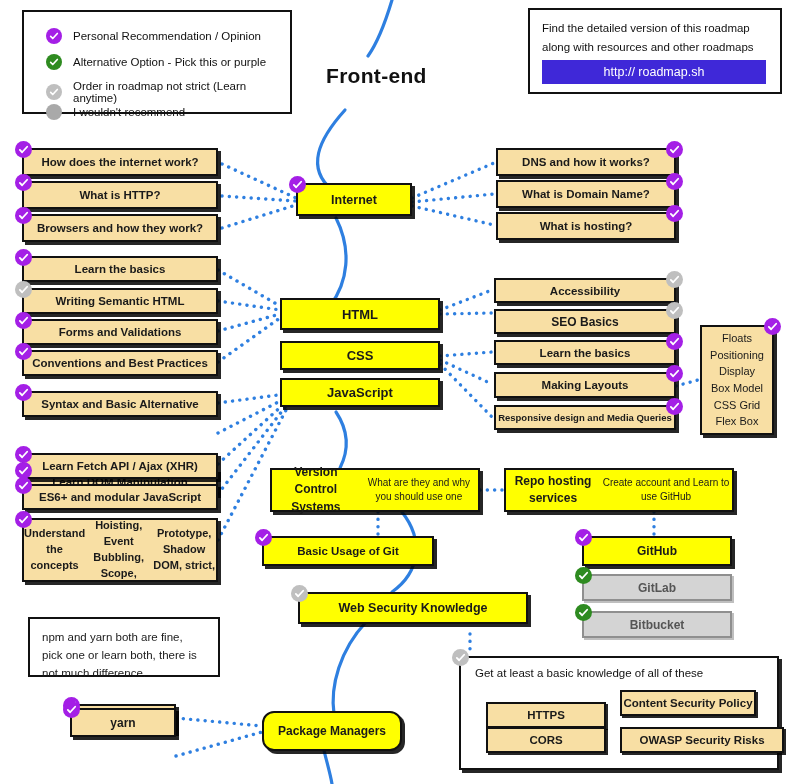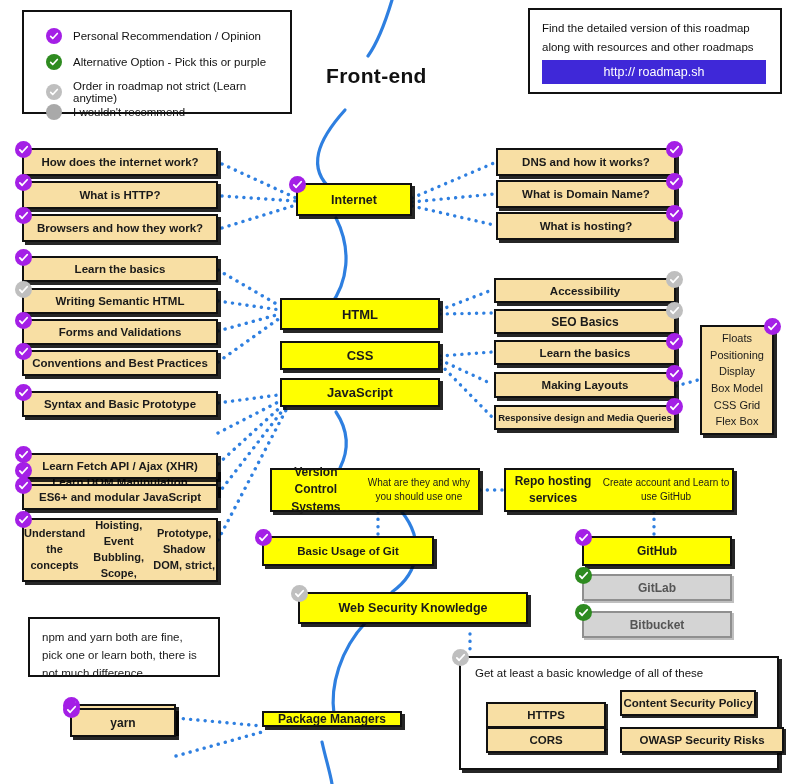--- a/index.html
+++ b/index.html
@@ -300,21 +300,21 @@
     <span>CSS Grid</span>
     <span>Flex Box</span>
     <span class="badge b-purple" style="right:-9px;top:-9px">
       <svg viewBox="0 0 24 24" fill="none" stroke="#fff" stroke-width="4" stroke-linecap="round" stroke-linejoin="round">
           <polyline points="4,13 9,18 20,6"></polyline>
         </svg>
       </span>
   </div>
 
   <div class="node peach" style="left:22px;top:391px;width:196px;height:26px;font-size:11.5px;">
-    <span>Syntax and Basic Prototype</span>
+    <span>Syntax and Basic Alternative</span>
     <span class="badge b-purple" style="left:-9px;top:-9px">
       <svg viewBox="0 0 24 24" fill="none" stroke="#fff" stroke-width="4" stroke-linecap="round" stroke-linejoin="round">
           <polyline points="4,13 9,18 20,6"></polyline>
         </svg>
       </span>
   </div>
   <div class="node peach" style="left:22px;top:422px;width:196px;height:26px;font-size:11.5px;margin-top:47px;">
     <span>Learn DOM Manipulation</span>
     <span class="badge b-purple" style="left:-9px;top:-9px">
       <svg viewBox="0 0 24 24" fill="none" stroke="#fff" stroke-width="4" stroke-linecap="round" stroke-linejoin="round">
@@ -435,17 +435,17 @@
   </div>
   <div class="node peach" style="left:70px;top:708px;width:106px;height:29px;font-size:12px;">
     <span>yarn</span>
     <span class="badge b-purple" style="left:-9px;top:-9px">
       <svg viewBox="0 0 24 24" fill="none" stroke="#fff" stroke-width="4" stroke-linecap="round" stroke-linejoin="round">
           <polyline points="4,13 9,18 20,6"></polyline>
         </svg>
       </span>
   </div>
 
-  <div class="node yellow" style="left:262px;top:711px;width:140px;height:16px;font-size:12px;">
+  <div class="node yellow" style="left:262px;top:711px;width:140px;height:40px;font-size:12px;border-radius:12px;">
     <span>Package Managers</span>
   </div>
 
 </div>
 
 </body></html>

